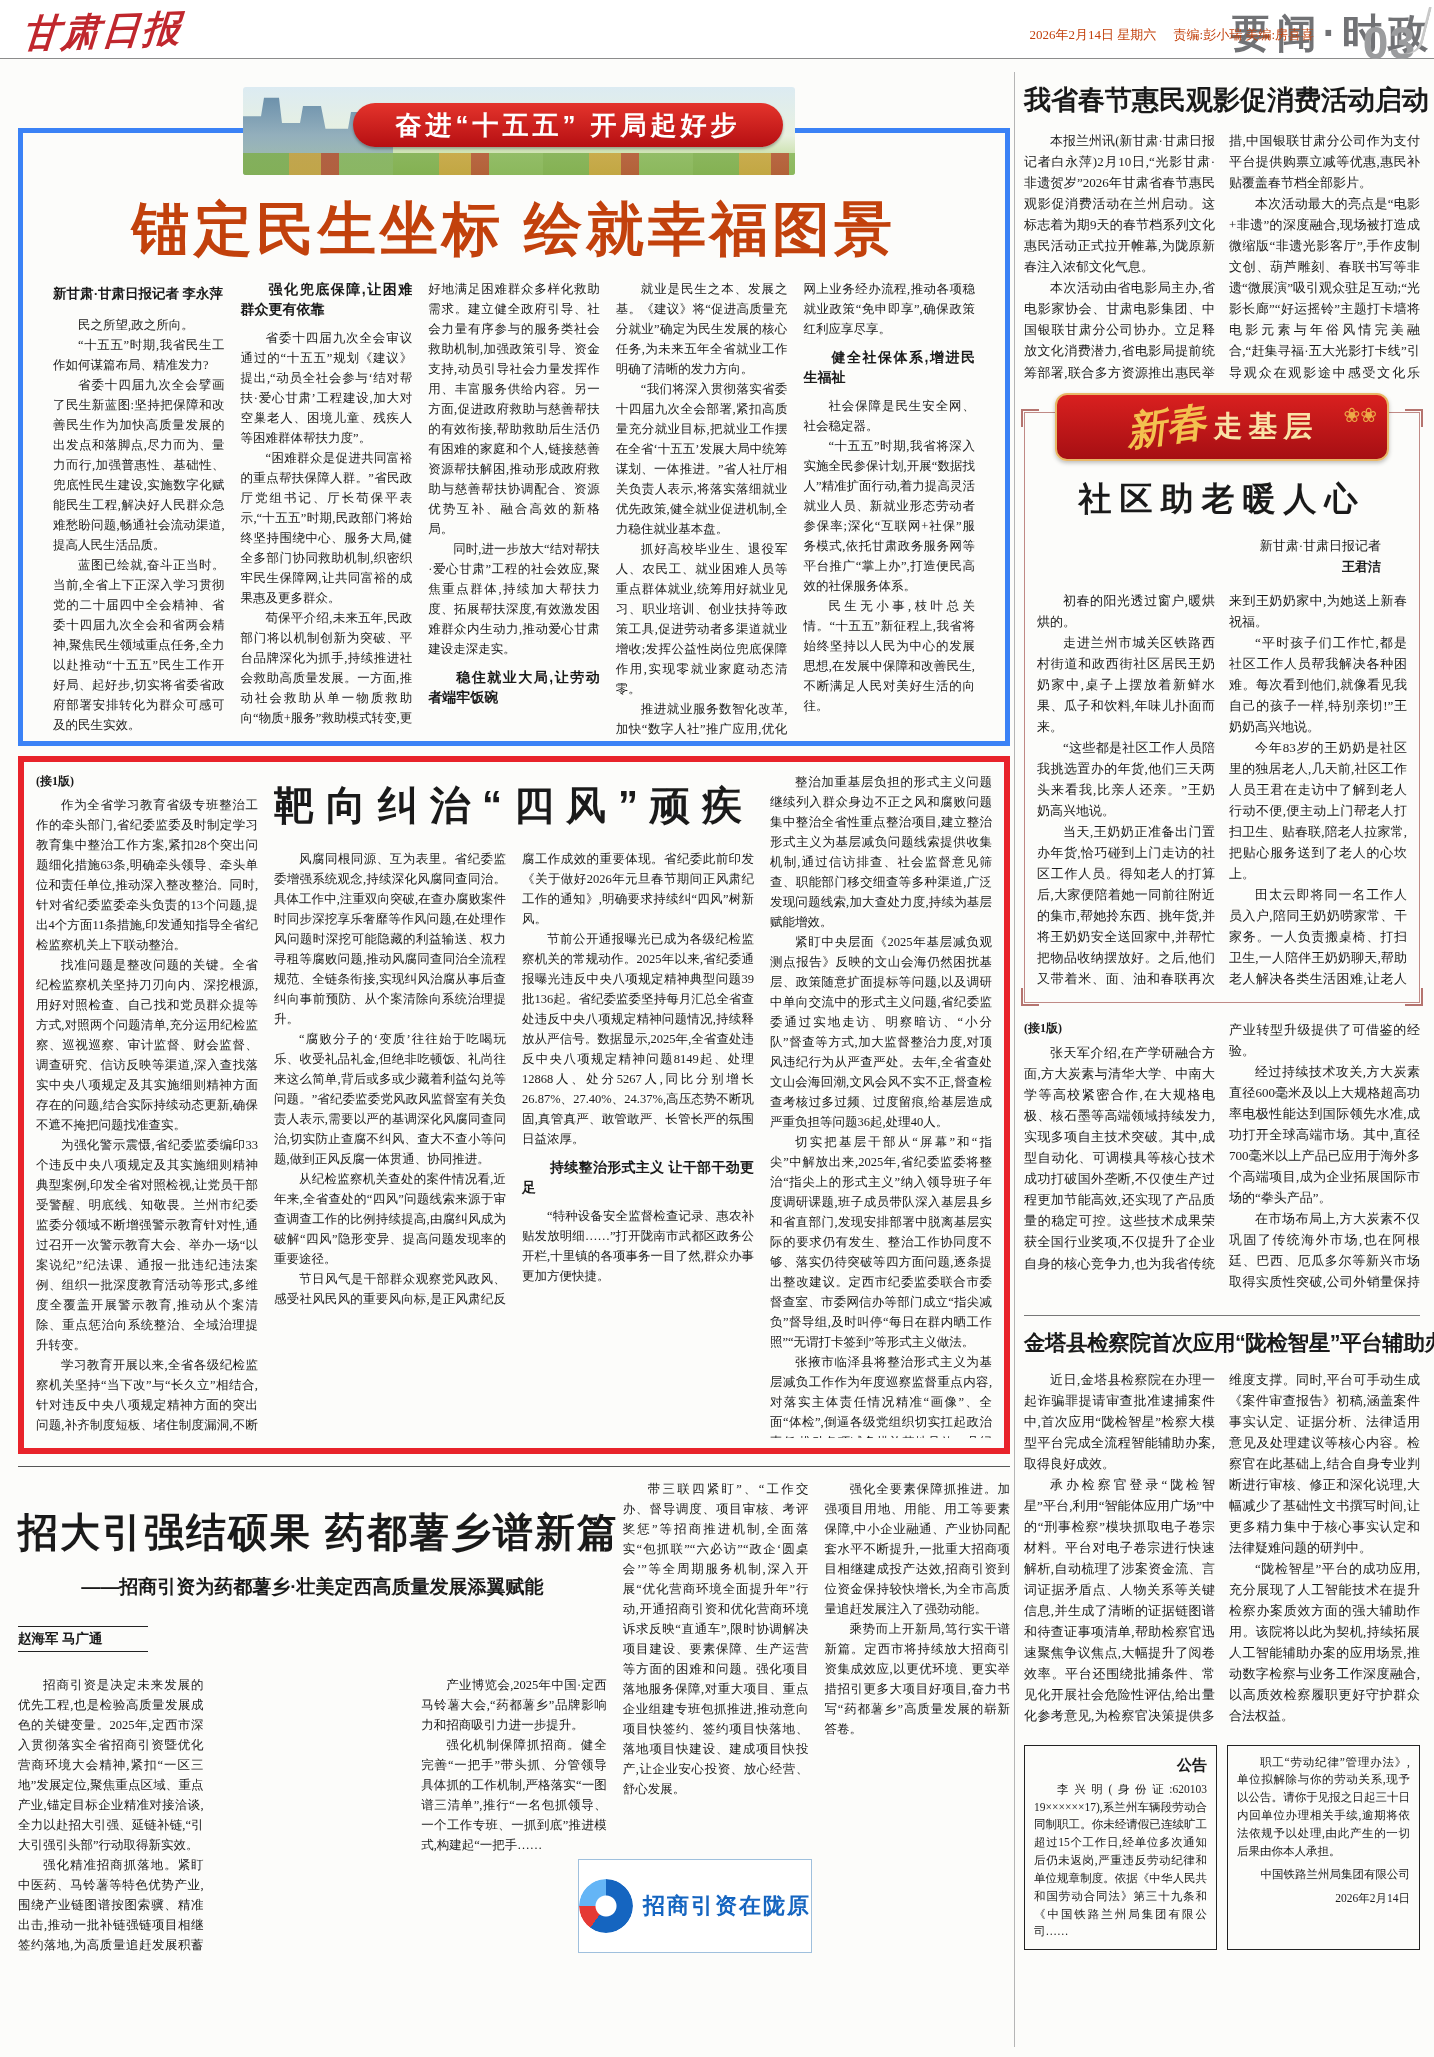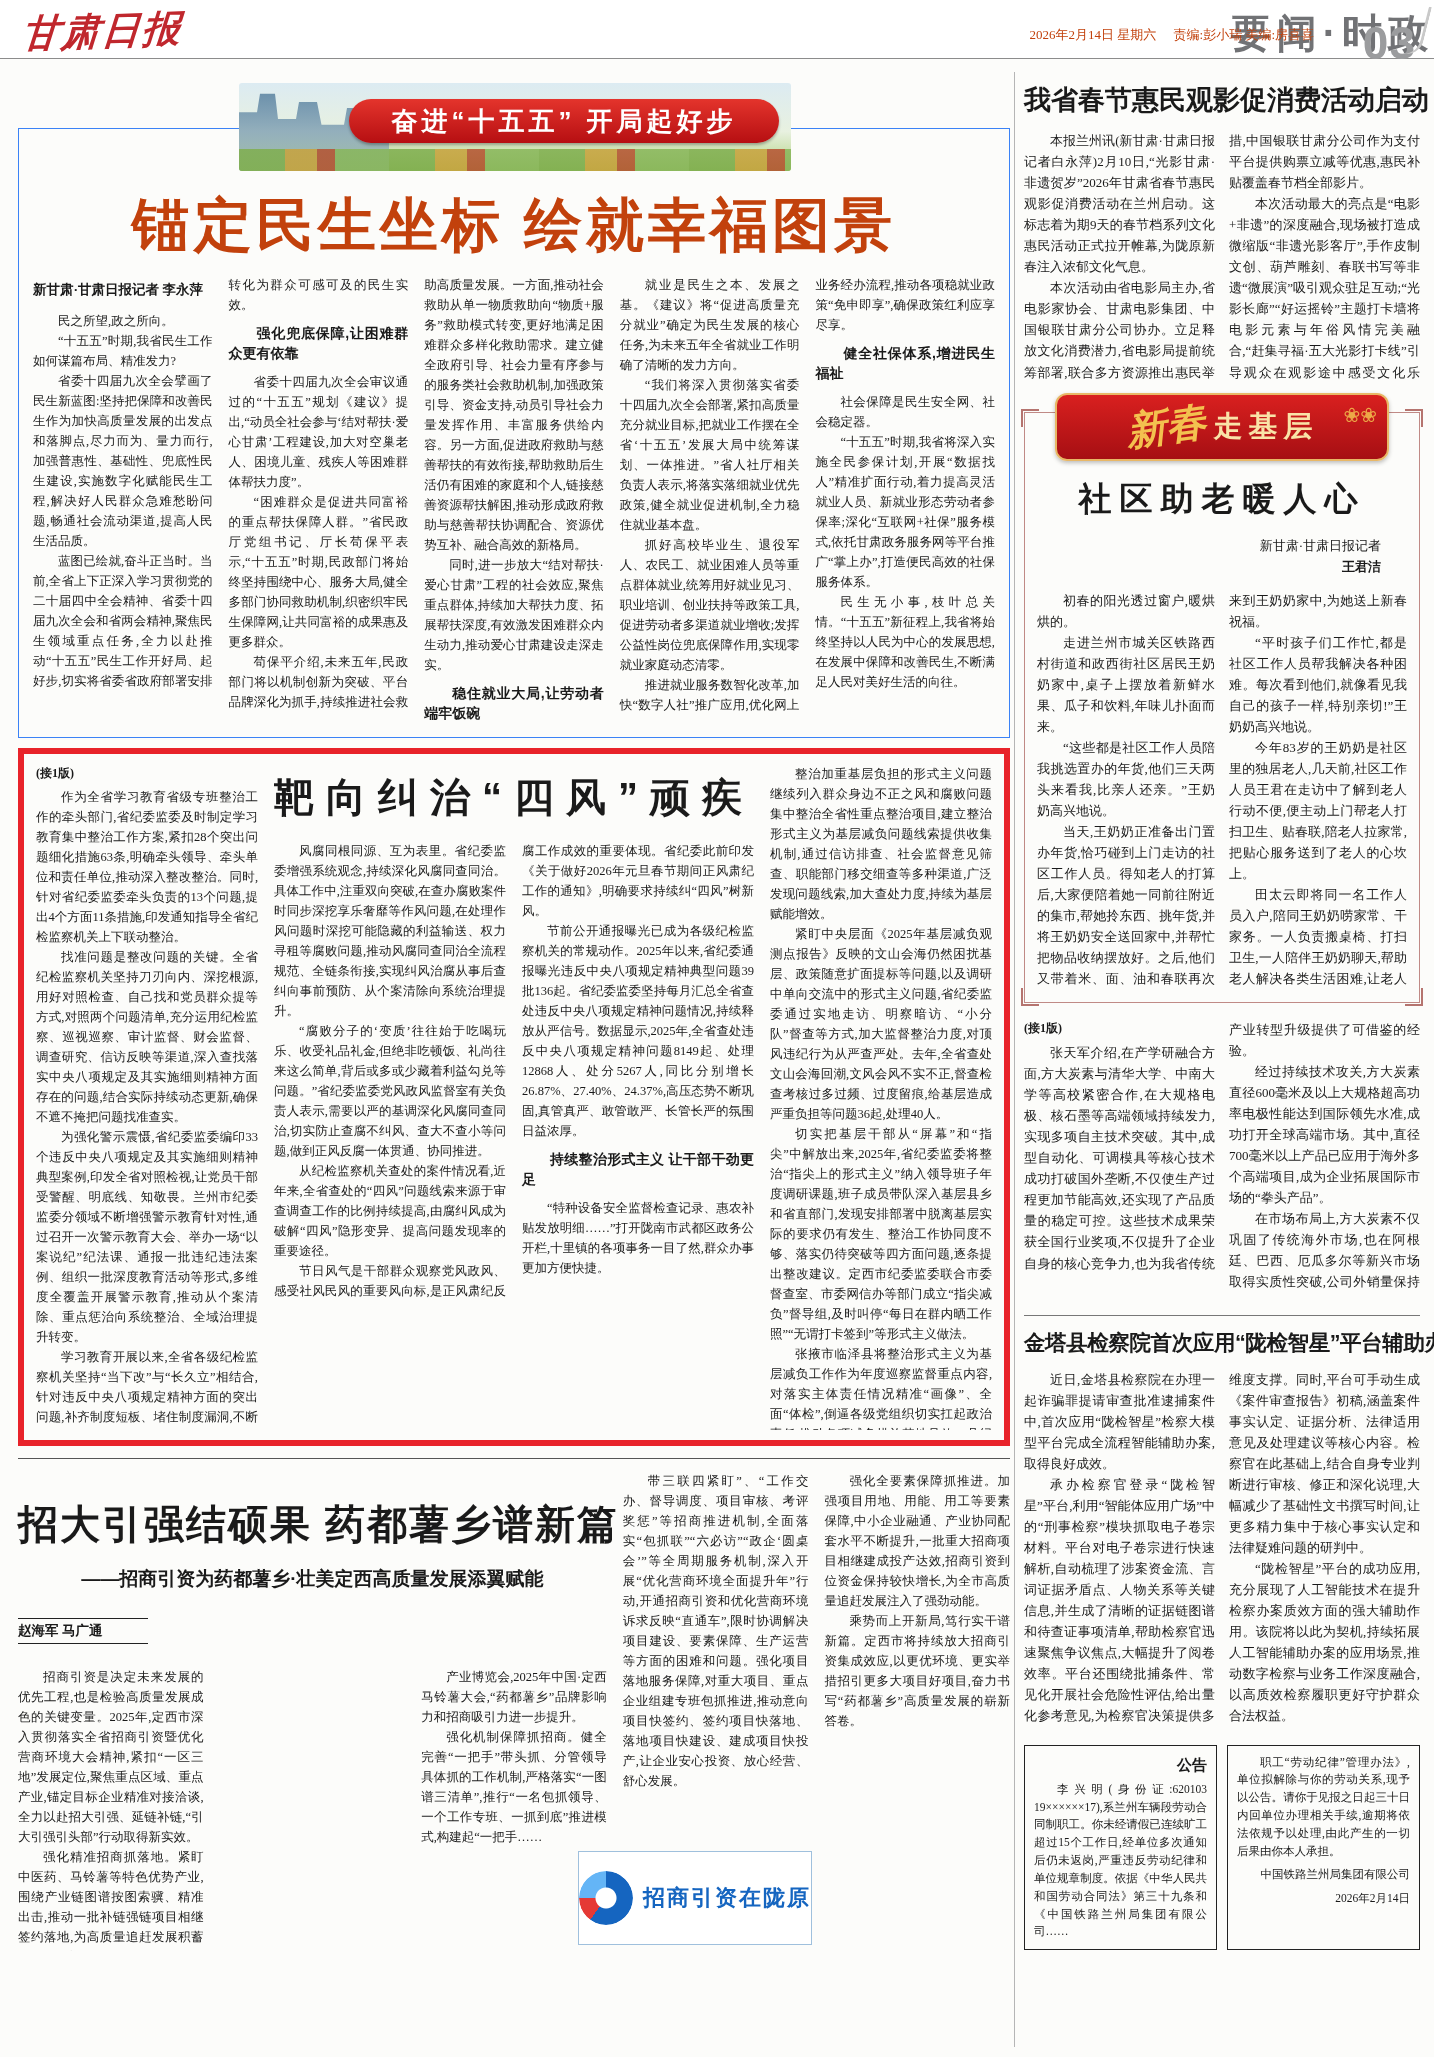--- a/index.html
+++ b/index.html
@@ -15,21 +15,21 @@
   .dateline{position:absolute;right:120px;top:26px;font-size:13px;color:#c2410c;white-space:nowrap;}
   .dateline span{margin-left:14px;}
   .pageno{position:absolute;right:18px;top:16px;font-size:46px;font-weight:900;color:#9b9c9e;letter-spacing:1px;}
   .pageno-arc{position:absolute;right:8px;top:4px;width:18px;height:52px;border-right:3px solid #c9c9c9;
         border-radius:0 0 18px 0;transform:rotate(14deg);}
   
   .vdivider{position:absolute;left:1014px;top:72px;height:1975px;border-left:1px solid #b5b5b5;}
   .left-region{position:absolute;left:18px;top:72px;width:992px;}
   .right-region{position:absolute;left:1024px;top:72px;width:396px;}
   
-  .main-article{position:relative;margin-top:56px;border:1px solid #3b82f6;height:608px;padding:0 14px;}
+  .main-article{position:relative;margin-top:56px;border:5px solid #3b82f6;height:608px;padding:0 30px;}
   .banner{position:absolute;left:220px;top:-46px;width:552px;height:88px;overflow:hidden;border-radius:3px;
           background:linear-gradient(180deg,#dcebf2 0%,#e8f1e0 55%,#cfe3b4 75%,#9fc46a 100%);}
   .banner .city{position:absolute;left:0;top:4px;width:150px;height:84px;
           background:linear-gradient(180deg,rgba(90,130,160,.9),rgba(140,170,190,.5));
           clip-path:polygon(0 100%,0 30%,12% 30%,14% 8%,24% 8%,26% 38%,38% 38%,40% 18%,52% 18%,55% 45%,70% 45%,72% 25%,85% 25%,88% 55%,100% 55%,100% 100%);}
   .banner .fields{position:absolute;left:0;bottom:0;width:100%;height:22px;
           background:repeating-linear-gradient(90deg,#7fae4e 0 46px,#c8a23c 46px 78px,#b5512f 78px 96px,#88b65a 96px 150px);opacity:.85;}
   .banner .ribbon{position:absolute;left:110px;top:16px;width:430px;height:44px;border-radius:22px;
           background:linear-gradient(180deg,#e4342c,#b60f12);box-shadow:0 2px 3px rgba(0,0,0,.3);
           color:#fff;font-weight:900;font-size:26px;letter-spacing:4px;text-align:center;line-height:44px;}

